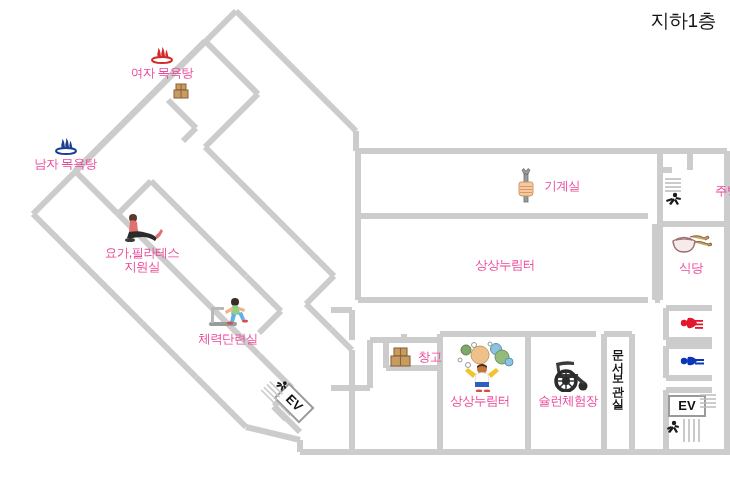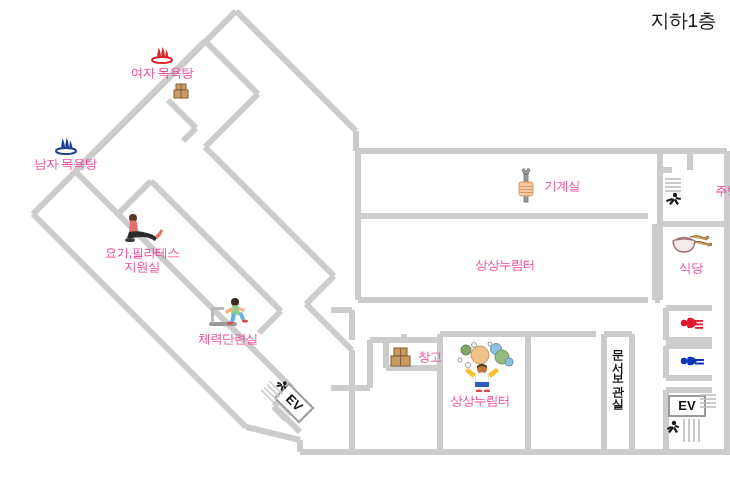--- a/index.html
+++ b/index.html
@@ -355,20 +355,43 @@
         <path d="M31 44 l14 0 l0 5 l-14 0 Z" fill="#2f5fbd"></path>
         <path d="M32 49 l2 4 l4 0 l-1 -4 Z" fill="#ffffff"></path>
         <path d="M40 49 l1 4 l4 0 l-1 -4 Z" fill="#ffffff"></path>
         <ellipse cx="35" cy="53" rx="3.2" ry="1.4" fill="#d94a4a"></ellipse>
         <ellipse cx="43" cy="53" rx="3.2" ry="1.4" fill="#d94a4a"></ellipse>
       </svg>
     </span>
     <span class="lbl">상상누림터</span>
   </div>
 
+  <div class="room" style="left:531px; top:358px; width:74px;">
+    <span class="ico">
+      <svg class="icon-svg" width="52" height="34" viewBox="0 0 52 34" style="margin:0 auto;">
+
+        <path d="M14 5 q10 -3 18 -1 l0 3 q-8 -1 -16 1 Z" fill="#3a3a3a"></path>
+        <path d="M14 5 l2 14 l3 0 l-2 -14 Z" fill="#3a3a3a"></path>
+
+        <rect x="16" y="16" width="20" height="4" fill="#3a3a3a"></rect>
+
+        <circle cx="24" cy="23" r="10" fill="none" stroke="#2b2b2b" stroke-width="3.5"></circle>
+        <circle cx="24" cy="23" r="4" fill="#2b2b2b"></circle>
+        <line x1="24" y1="14" x2="24" y2="32" stroke="#2b2b2b" stroke-width="1.4"></line>
+        <line x1="15" y1="23" x2="33" y2="23" stroke="#2b2b2b" stroke-width="1.4"></line>
+        <line x1="18" y1="17" x2="30" y2="29" stroke="#2b2b2b" stroke-width="1.4"></line>
+        <line x1="30" y1="17" x2="18" y2="29" stroke="#2b2b2b" stroke-width="1.4"></line>
+
+        <circle cx="41" cy="28" r="4.5" fill="#2b2b2b"></circle>
+
+        <path d="M36 18 l7 6 l-2 3 l-7 -6 Z" fill="#3a3a3a"></path>
+      </svg>
+    </span>
+    <span class="lbl">슐런체험장</span>
+  </div>
 
   <div class="vertical-label" style="left:612px; top:341px;">문서보관실</div>
 
   <div class="stairs-ico" style="left:662px; top:176px;">
     <svg class="icon-svg" width="22" height="32" viewBox="0 0 22 32">
       <g stroke="#bdbdbd" stroke-width="1.6">
         <line x1="3" y1="3" x2="19" y2="3"></line>
         <line x1="3" y1="7" x2="19" y2="7"></line>
         <line x1="3" y1="11" x2="19" y2="11"></line>
         <line x1="3" y1="15" x2="19" y2="15"></line>

